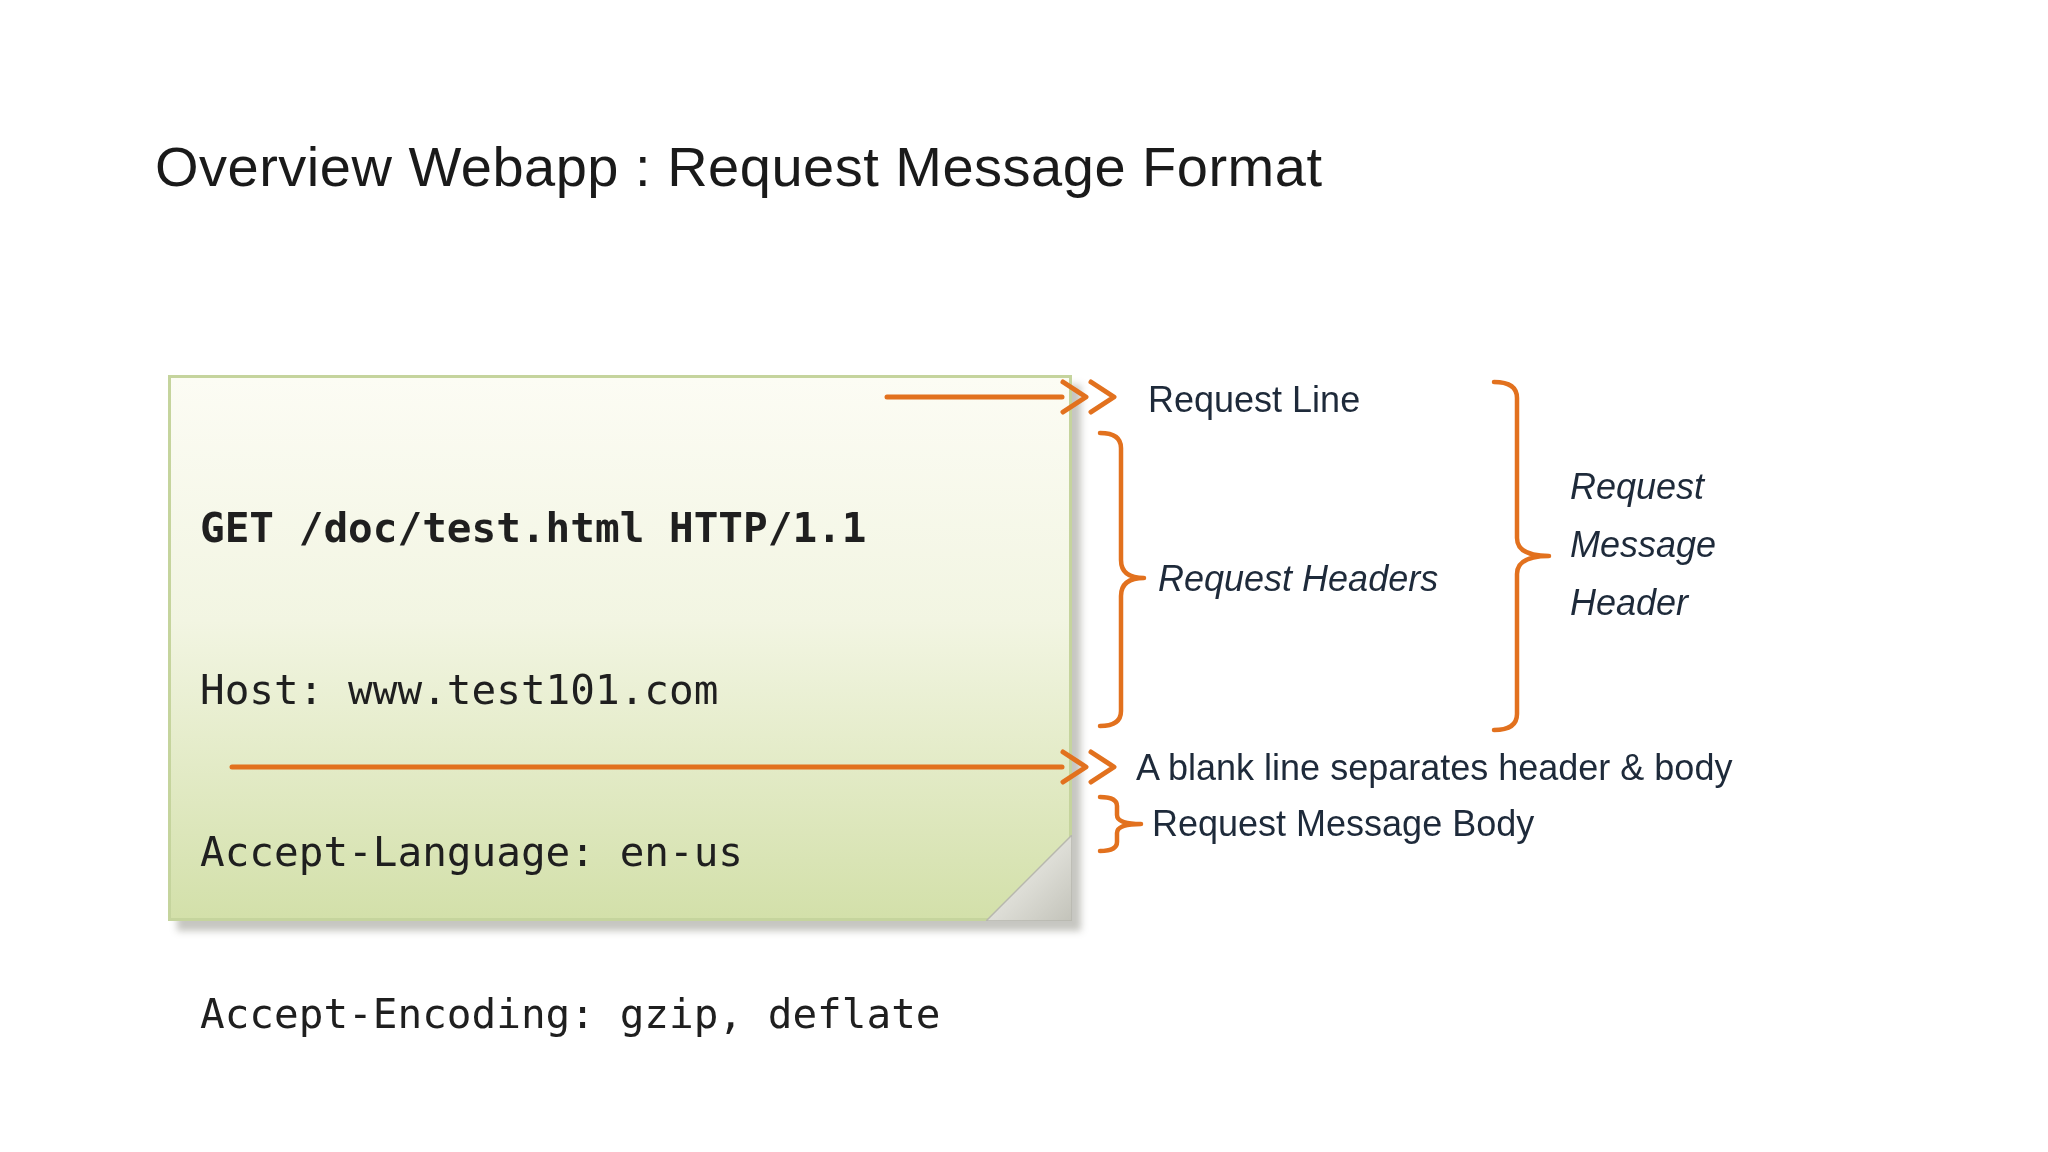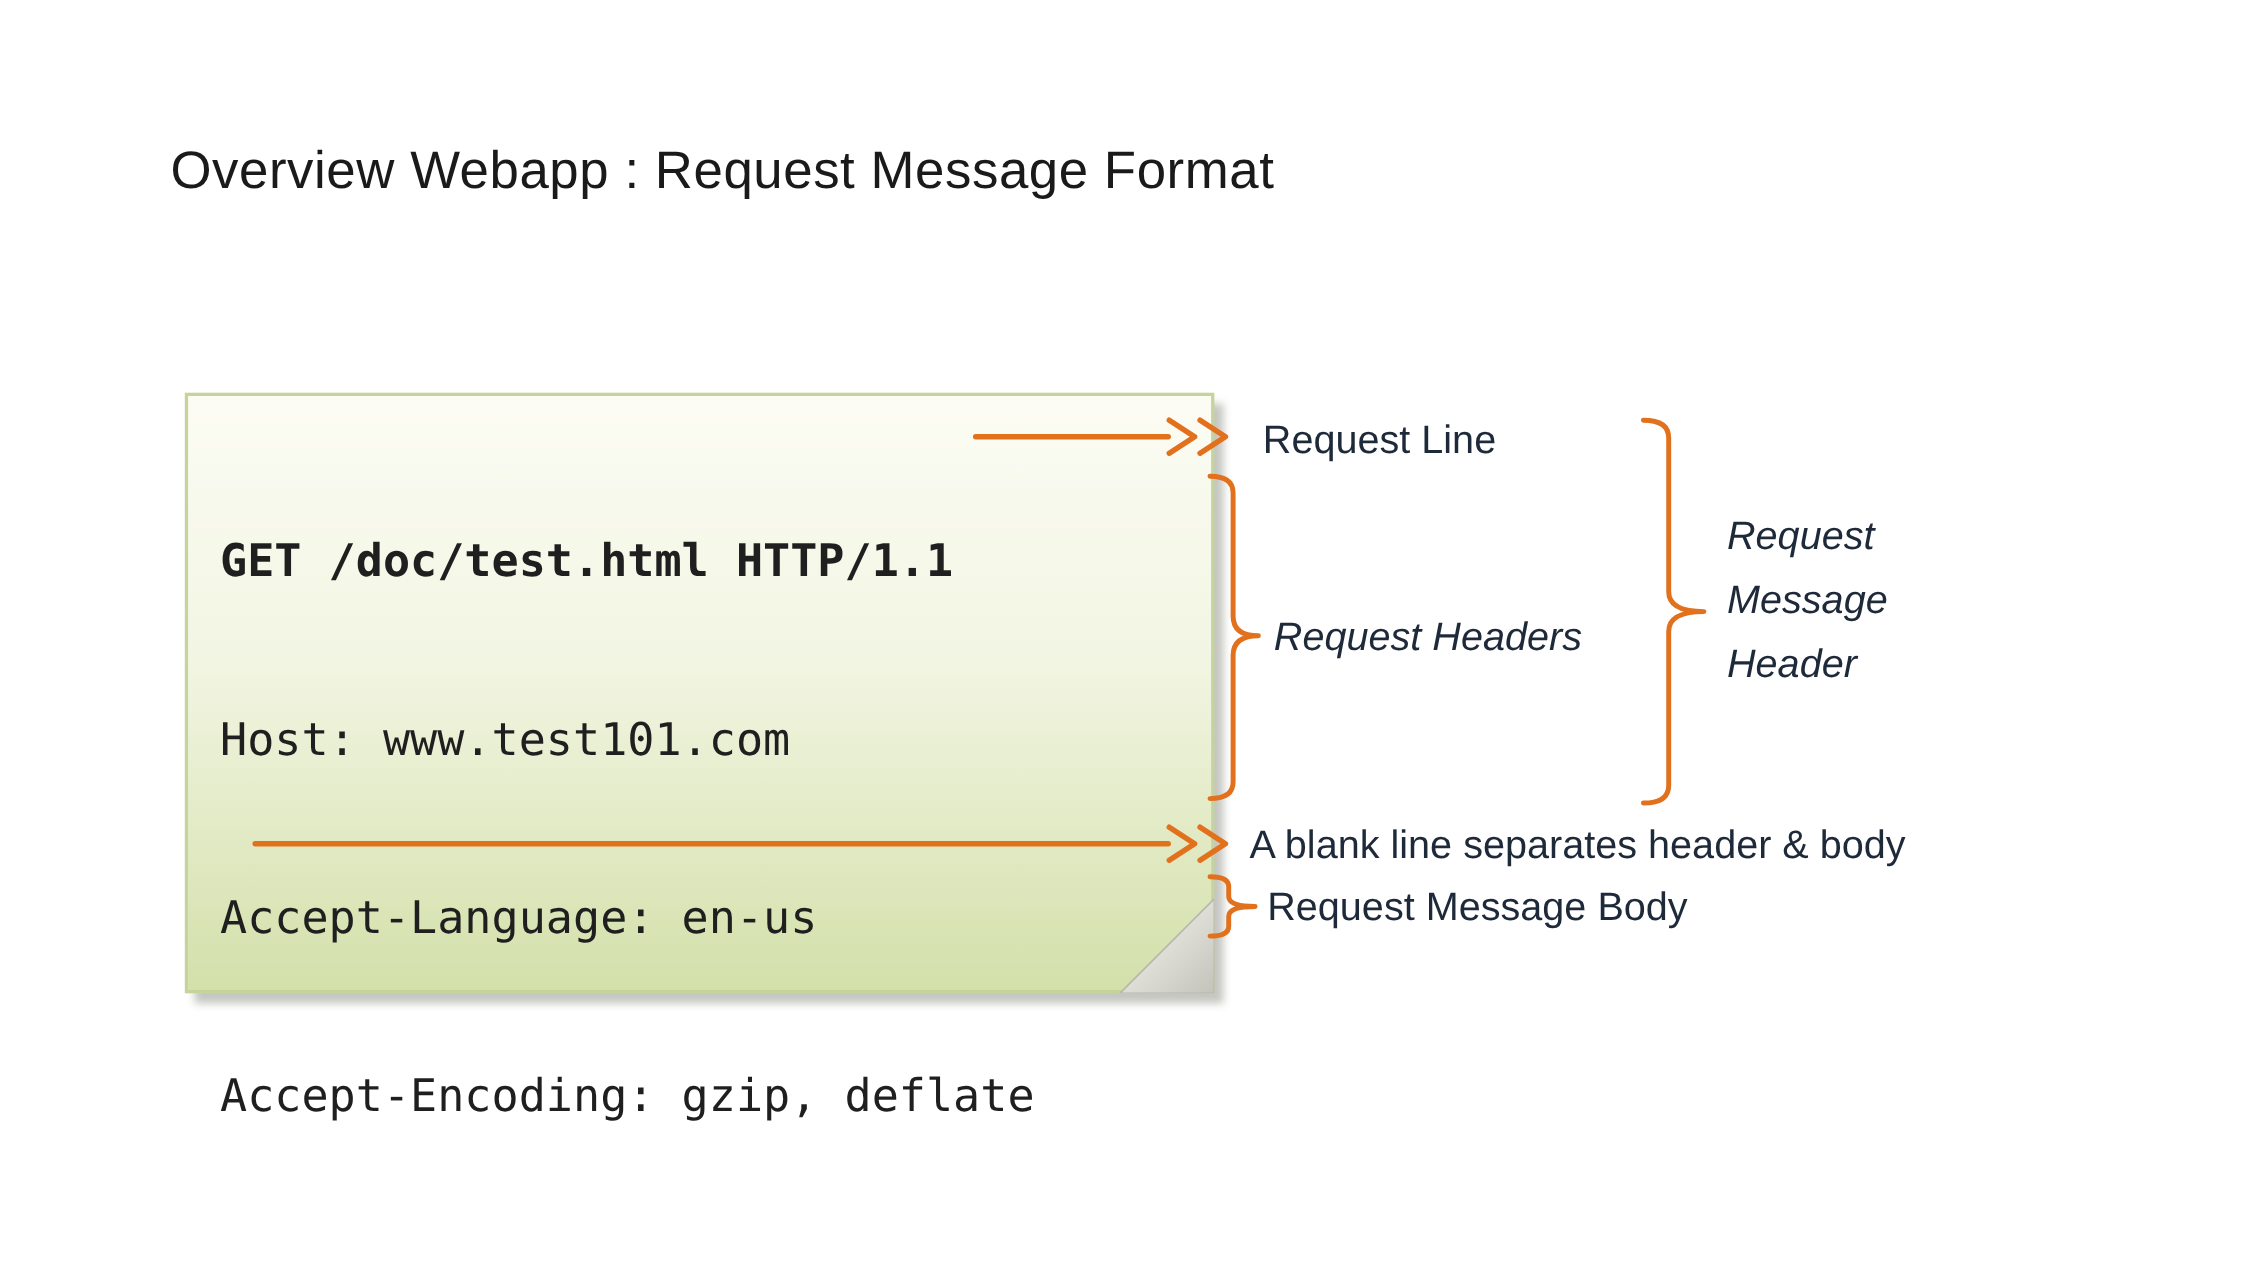--- a/index.html
+++ b/index.html
@@ -8,39 +8,38 @@
     width: 2048px;
     height: 1152px;
     background: #ffffff;
     overflow: hidden;
     font-family: "Liberation Sans", sans-serif;
   }
   .page-title {
     position: absolute;
     left: 155px;
     top: 96px;
-    font-size: 48px;
+    font-size: 56px;
     font-weight: 300;
     letter-spacing: 0.5px;
     color: #1a1a1a;
     white-space: nowrap;
   }
   .code-box {
     position: absolute;
     left: 168px;
-    top: 357px;
+    top: 375px;
     width: 898px;
     height: 540px;
     border: 3px solid var(--box-border, #c5d49d);
     background: linear-gradient(180deg,
       var(--box-fill-top, #fcfcf4) 0%,
       #f2f5e2 45%,
       var(--box-fill-bottom, #d3e0aa) 100%);
     box-shadow: 9px 10px 7px rgba(128, 128, 118, 0.45);
-    padding-left: 32px;
   }
   .code-text {
     position: absolute;
     left: 29px;
     top: 15px;
     font-family: "DejaVu Sans Mono", "Liberation Mono", monospace;
     font-size: 41px;
     line-height: 54px;
     color: var(--code-text, #1f1f1f);
     white-space: pre;

